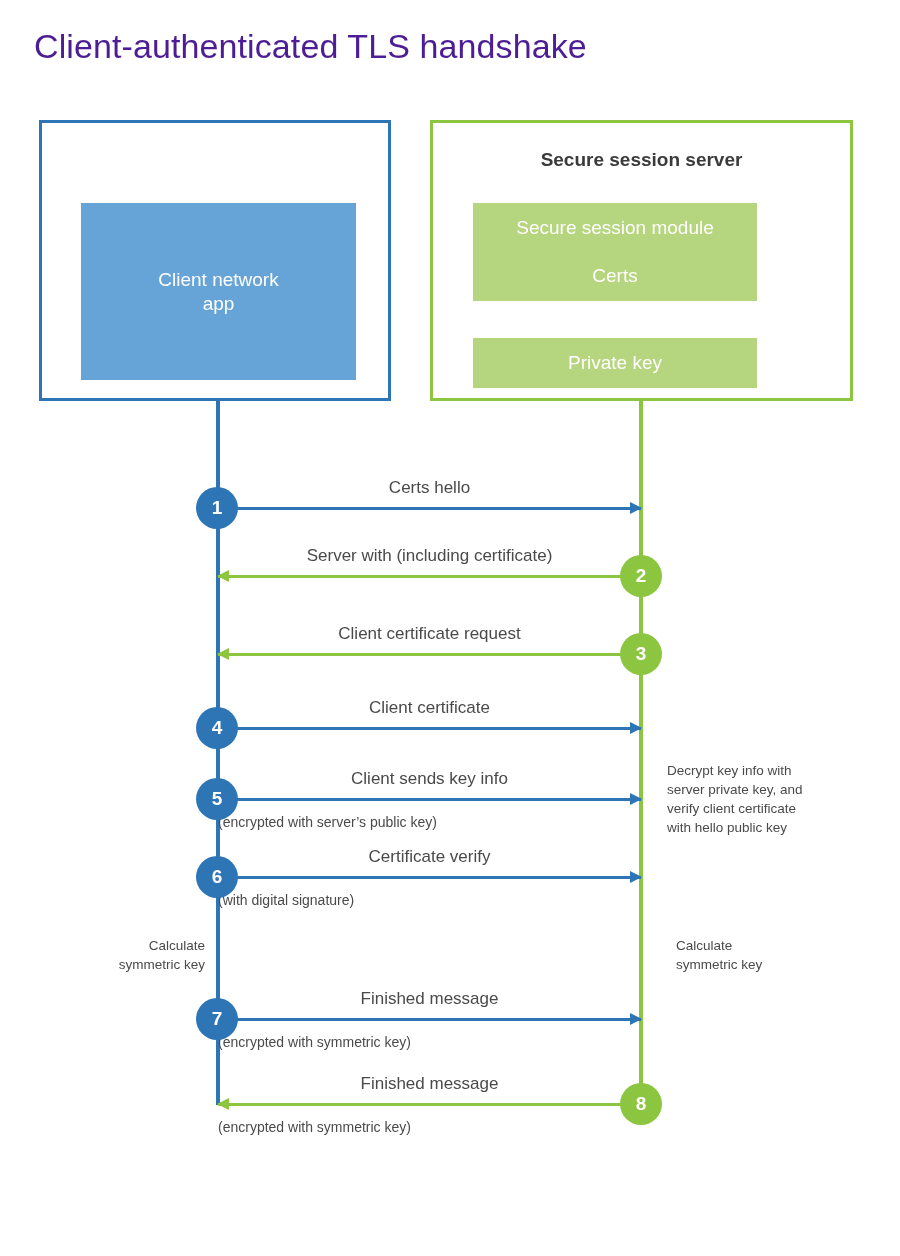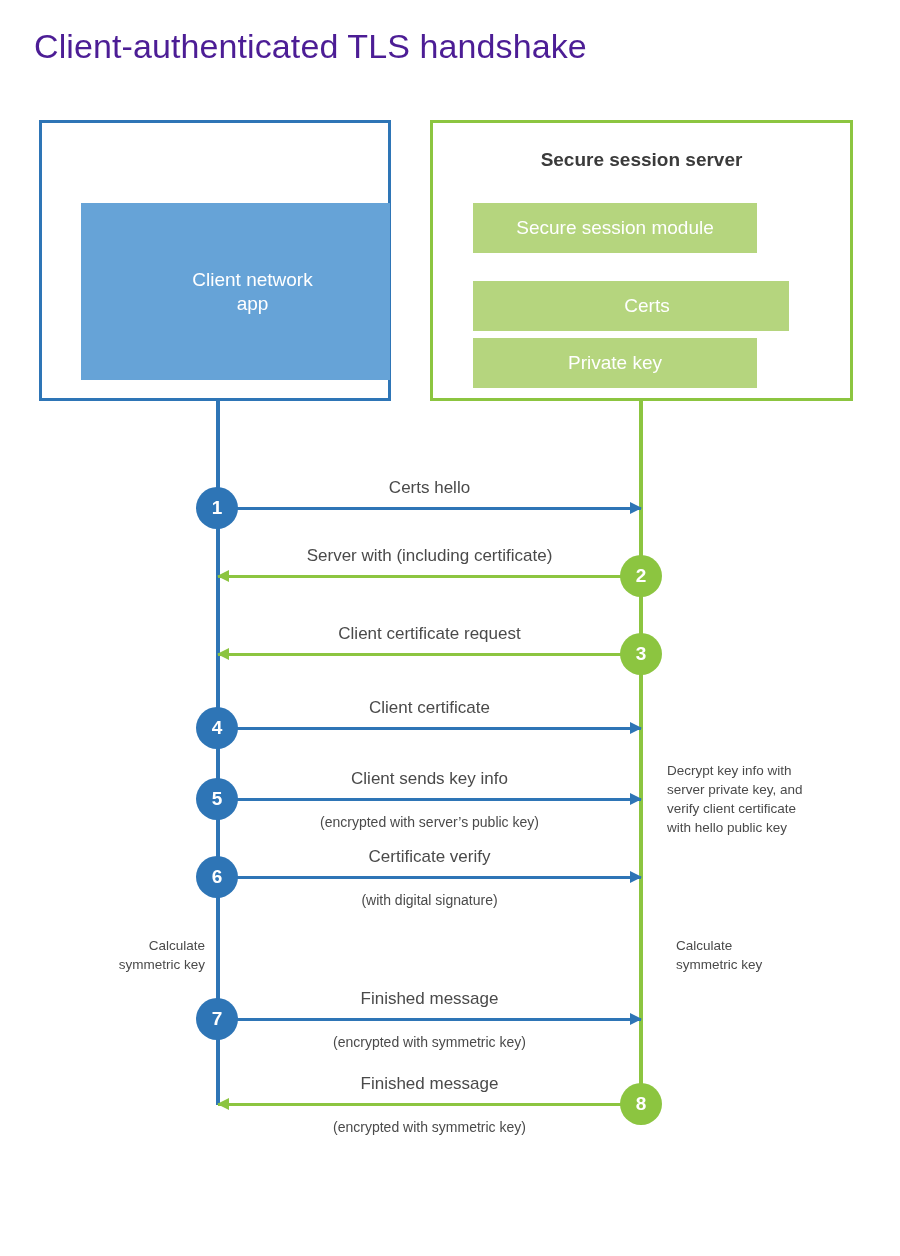--- a/index.html
+++ b/index.html
@@ -68,37 +68,36 @@
     width: 275px;
     height: 177px;
     background: #66a3d7;
     color: #ffffff;
     font-size: 19px;
     display: flex;
     align-items: center;
     justify-content: center;
     text-align: center;
     line-height: 1.25;
-    padding-left: 34px;
   }
   .server-bar {
     position: absolute;
     left: 40px;
     width: 284px;
     height: 50px;
     background: #b5d57e;
     color: #ffffff;
     font-size: 19px;
     display: flex;
     align-items: center;
     justify-content: center;
     text-align: center;
   }
   #server-bar-0 { top: 80px; }
-  #server-bar-1 { top: 158px; padding-left: 32px; }
+  #server-bar-1 { top: 128px; }
   #server-bar-2 { top: 215px; }
 
   
   .lifeline {
     position: absolute;
     width: 4px;
   }
   #client-lifeline {
     left: 216px;
     top: 398px;
@@ -154,21 +153,21 @@
     text-align: center;
     font-size: 17px;
     color: #4a4a4a;
     white-space: nowrap;
   }
   .msg-sublabel {
     position: absolute;
     left: 0;
     width: 100%;
     top: 16px;
-    text-align: center;
+    text-align: left;
     font-size: 14px;
     color: #4a4a4a;
     white-space: nowrap;
   }
   
   .step-circle {
     position: absolute;
     width: 42px;
     height: 42px;
     border-radius: 50%;

